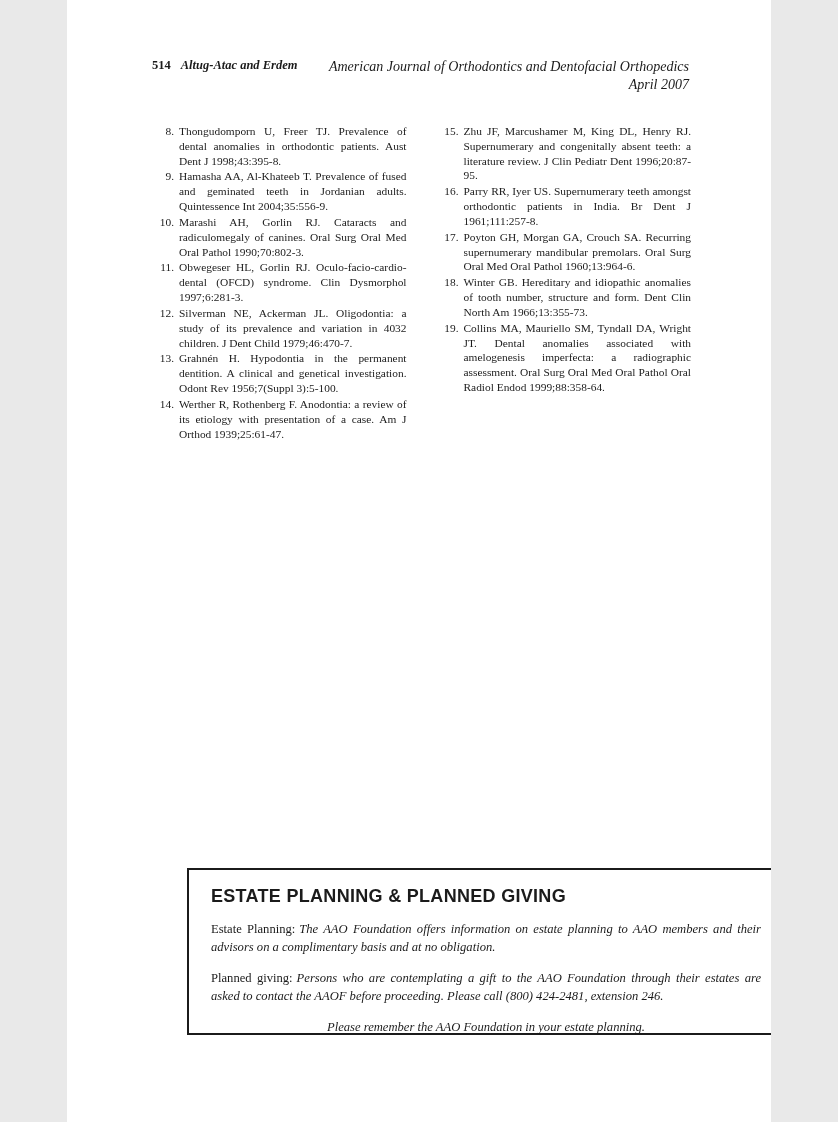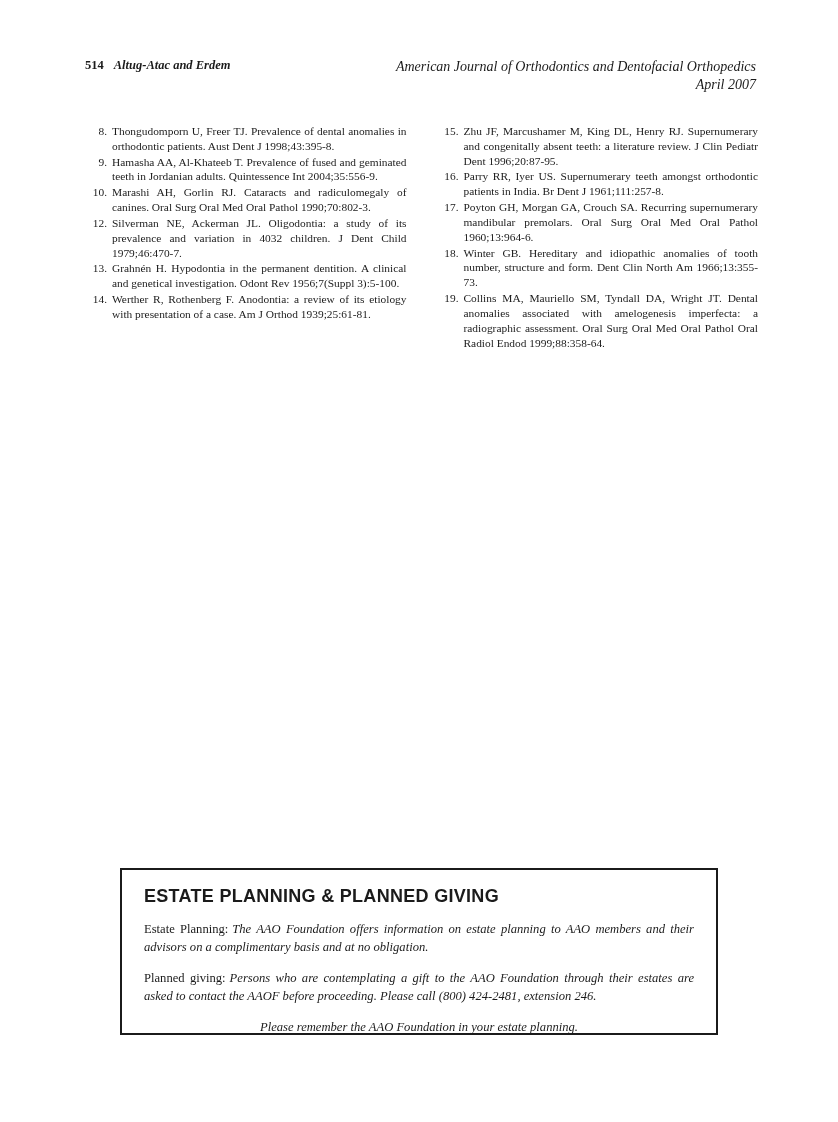--- a/index.html
+++ b/index.html
@@ -1,18 +1,18 @@
 <!DOCTYPE html>
 <html><head>
 <meta charset="utf-8">
 <style>
   html, body { margin: 0; padding: 0; background: #e9e9e9; }
   .page {
     position: relative;
-    width: 838px;
+    width: 704px;
     height: 1122px;
     margin: 0 auto;
     background: #ffffff;
     font-family: "Liberation Serif", serif;
     color: #1b1b1b;
     overflow: hidden;
   }
 
   
   .page-header {
@@ -112,30 +112,34 @@
       </div>
       <div class="ref-item">
         <span class="ref-num">9.</span>
         <span class="ref-text">Hamasha AA, Al-Khateeb T. Prevalence of fused and geminated teeth in Jordanian adults. Quintessence Int 2004;35:556-9.</span>
       </div>
       <div class="ref-item">
         <span class="ref-num">10.</span>
         <span class="ref-text">Marashi AH, Gorlin RJ. Cataracts and radiculomegaly of canines. Oral Surg Oral Med Oral Pathol 1990;70:802-3.</span>
       </div>
       <div class="ref-item">
+        <span class="ref-num">11.</span>
+        <span class="ref-text">Obwegeser HL, Gorlin RJ. Oculo-facio-cardio-dental (OFCD) syndrome. Clin Dysmorphol 1997;6:281-3.</span>
+      </div>
+      <div class="ref-item">
         <span class="ref-num">12.</span>
         <span class="ref-text">Silverman NE, Ackerman JL. Oligodontia: a study of its prevalence and variation in 4032 children. J Dent Child 1979;46:470-7.</span>
       </div>
       <div class="ref-item">
         <span class="ref-num">13.</span>
         <span class="ref-text">Grahnén H. Hypodontia in the permanent dentition. A clinical and genetical investigation. Odont Rev 1956;7(Suppl 3):5-100.</span>
       </div>
       <div class="ref-item">
         <span class="ref-num">14.</span>
-        <span class="ref-text">Werther R, Rothenberg F. Anodontia: a review of its etiology with presentation of a case. Am J Orthod 1939;25:61-81.</span>
+        <span class="ref-text">Werther R, Rothenberg F. Anodontia: a review of its etiology with presentation of a case. Am J Orthod 1939;25:61-47.</span>
       </div>
     </div>
 
     <div class="ref-col">
       <div class="ref-item">
         <span class="ref-num">15.</span>
         <span class="ref-text">Zhu JF, Marcushamer M, King DL, Henry RJ. Supernumerary and congenitally absent teeth: a literature review. J Clin Pediatr Dent 1996;20:87-95.</span>
       </div>
       <div class="ref-item">
         <span class="ref-num">16.</span>

